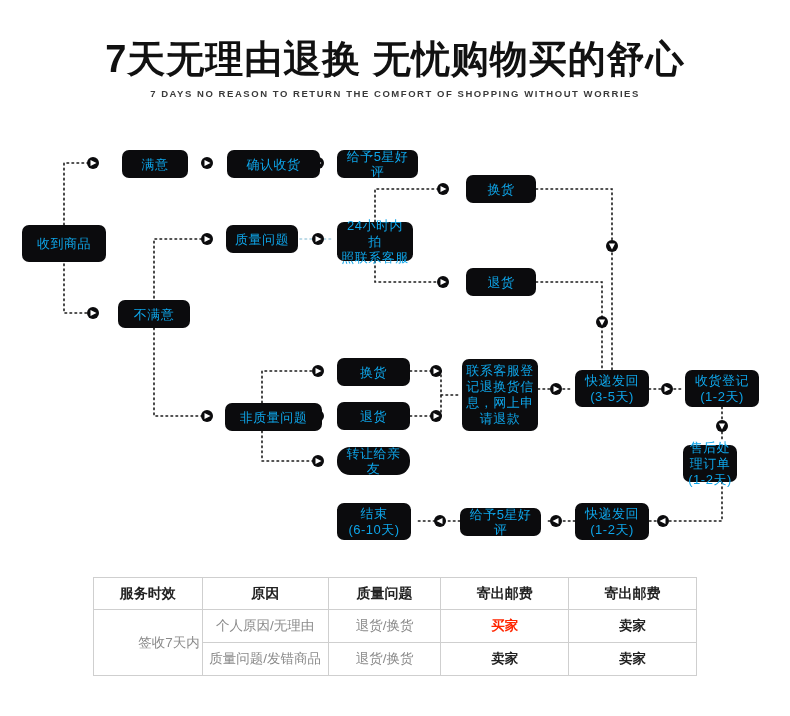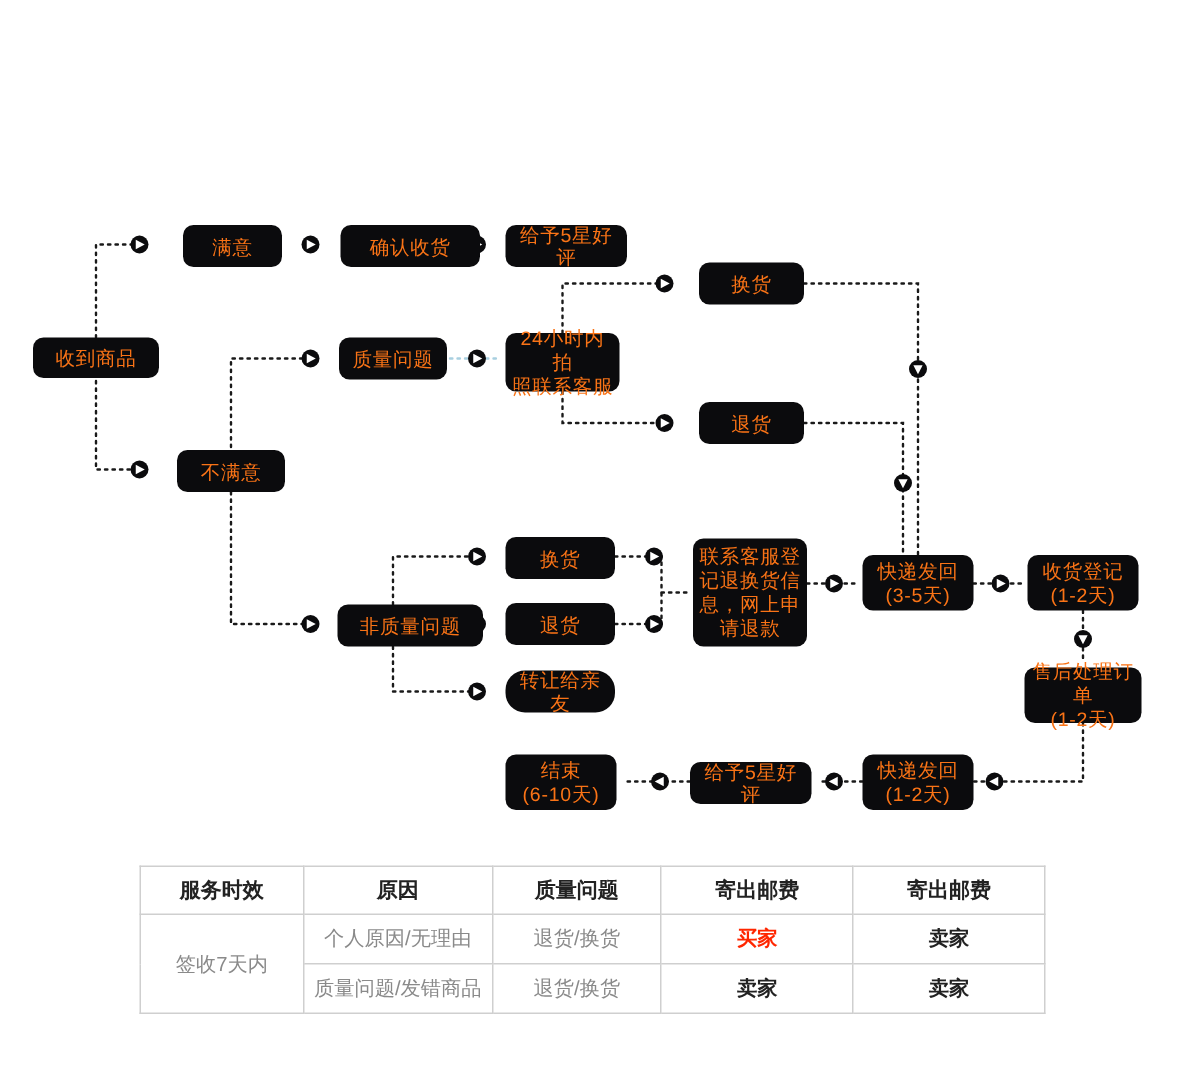--- a/index.html
+++ b/index.html
@@ -20,43 +20,45 @@
     position:absolute;left:0;top:88px;width:790px;text-align:center;
     font-size:9.5px;font-weight:bold;color:#3a3a3a;letter-spacing:1.55px;
     white-space:nowrap;
   }
 
   
   #wires{position:absolute;left:0;top:0;width:790px;height:560px;}
 
   
   .node{
-    position:absolute;background:#0b0b0d;color:#f97316;border-radius:7px;
+    position:absolute;background:#0b0b0d;color:#0ea5e9;border-radius:7px;
     display:flex;align-items:center;justify-content:center;text-align:center;
     font-size:13px;line-height:15px;letter-spacing:.5px;
     box-sizing:border-box;padding:2px 4px;font-weight:normal;
   }
   .node.two-line{line-height:16px;}
 
   
   .tbl{position:absolute;left:93px;top:577px;width:604px;border-collapse:collapse;}
   .tbl td{
     border:1px solid #cfcfcf;text-align:center;vertical-align:middle;
     font-size:13.5px;color:#8a8a8a;height:32px;padding:0 2px;
   }
   .tbl tr.head td{color:#222222;font-weight:bold;font-size:14px;height:31px;}
   .tbl td.strong{color:#222222;font-weight:bold;}
   .tbl td.accent{color:#ff2600;font-weight:bold;}
-  .tbl td.span{color:#8a8a8a;}
+  .tbl td.span{color:#8a8a8a;text-align:right;}
 </style>
 </head>
 <body>
 
 <div id="stage">
 
+  <div class="title">7天无理由退换 无忧购物买的舒心</div>
+  <div class="subtitle">7 DAYS NO REASON TO RETURN THE COMFORT OF SHOPPING WITHOUT WORRIES</div>
 
   <svg id="wires" viewBox="0 0 790 560" xmlns="http://www.w3.org/2000/svg">
     <g stroke="#1a1a1a" stroke-width="1.6" stroke-dasharray="1.6 3.4" stroke-linecap="round" fill="none">
 
       <path d="M64 225 L64 163 L88 163"></path>
       <path d="M64 254 L64 313 L88 313"></path>
 
       <path d="M154 328 L154 239 L202 239"></path>
       <path d="M154 328 L154 416 L202 416"></path>
 
@@ -179,21 +181,21 @@
         <circle cx="556" cy="521" r="6" fill="#0b0b0d"></circle>
         <path d="M558.5,517.9 L552.5,521 L558.5,524.1 Z" fill="#ffffff"></path>
       </g>
       <g>
         <circle cx="440" cy="521" r="6" fill="#0b0b0d"></circle>
         <path d="M442.5,517.9 L436.5,521 L442.5,524.1 Z" fill="#ffffff"></path>
       </g>
     </svg>
 
   <div id="nodes">
-      <div class="node" style="left: 22px; top: 225px; width: 84px; height: 27px;">
+      <div class="node" style="left: 22px; top: 225px; width: 84px; height: 37px;">
         <span>收到商品</span>
       </div>
       <div class="node" style="left: 122px; top: 150px; width: 66px; height: 28px;">
         <span>满意</span>
       </div>
       <div class="node" style="left: 227px; top: 150px; width: 93px; height: 28px;">
         <span>确认收货</span>
       </div>
       <div class="node" style="left: 337px; top: 150px; width: 81px; height: 28px;">
         <span>给予5星好评</span>
@@ -227,21 +229,21 @@
       </div>
       <div class="node two-line" style="left: 462px; top: 359px; width: 76px; height: 72px;">
         <span>联系客服登<br>记退换货信<br>息，网上申<br>请退款</span>
       </div>
       <div class="node two-line" style="left: 575px; top: 370px; width: 74px; height: 37px;">
         <span>快递发回<br>(3-5天)</span>
       </div>
       <div class="node two-line" style="left: 685px; top: 370px; width: 74px; height: 37px;">
         <span>收货登记<br>(1-2天)</span>
       </div>
-      <div class="node two-line" style="left: 683px; top: 445px; width: 78px; height: 37px; align-items: center;">
+      <div class="node two-line" style="left: 683px; top: 445px; width: 54px; height: 37px; align-items: center;">
         <span>售后处理订单<br>(1-2天)</span>
       </div>
       <div class="node two-line" style="left: 575px; top: 503px; width: 74px; height: 37px;">
         <span>快递发回<br>(1-2天)</span>
       </div>
       <div class="node" style="left: 460px; top: 508px; width: 81px; height: 28px;">
         <span>给予5星好评</span>
       </div>
       <div class="node two-line" style="left: 337px; top: 503px; width: 74px; height: 37px;">
         <span>结束<br>(6-10天)</span>

